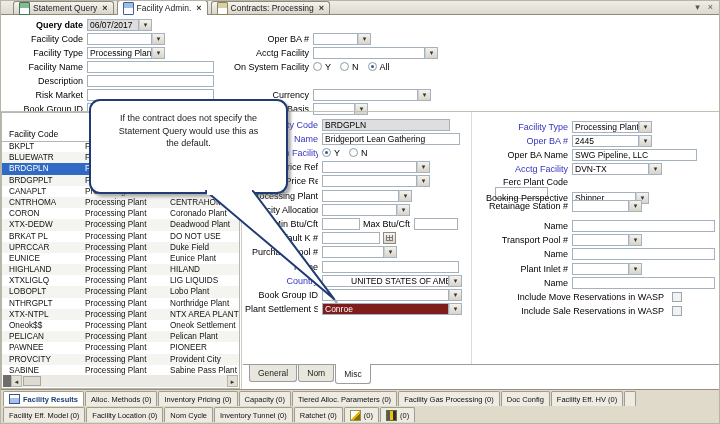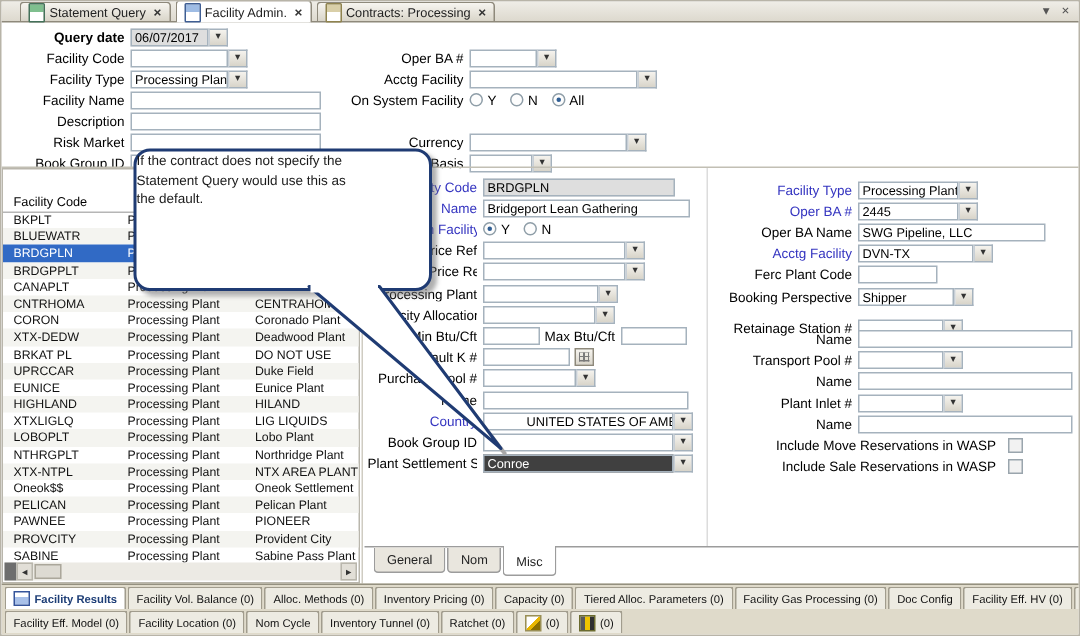--- a/index.html
+++ b/index.html
@@ -21,21 +21,21 @@
   
   .fsection{position:absolute;}
   .frow{position:absolute;left:0;display:flex;align-items:center;height:13px;white-space:nowrap;}
   .flabel{display:inline-block;text-align:right;font-size:9px;color:#000;margin-right:4px;flex:none;
           overflow:hidden;}
   .flabel.blue{color:#3434C0;}
   .flabel.bold{font-weight:bold;}
   .tbox{display:inline-flex;align-items:center;height:12px;border:1px solid #A5B2BD;background:#FFF;
         font-size:8.5px;padding:0 2px;box-sizing:border-box;overflow:hidden;flex:none;white-space:nowrap;}
   .tbox.gray{background:#DEDEDE;}
-  .tbox.hl{background:#404040;color:#FFF;}
+  .tbox.hl{background:#7f1d1d;color:#FFF;}
   .combo-btn{width:13px;height:12px;border:1px solid #A5B2BD;border-left:1px solid #C8CfD6;
         background:linear-gradient(#F5F3EE,#D8D4C9);font-size:7px;line-height:10px;text-align:center;
         color:#333;box-sizing:border-box;flex:none;}
   .mini-btn{width:13px;height:12px;border:1px solid #8E897B;background:linear-gradient(#F6F4EF,#DAD6CB);
         margin-left:3px;box-sizing:border-box;position:relative;flex:none;}
   .mini-btn::after{content:"";position:absolute;left:2px;top:2px;right:2px;bottom:2px;
         background:repeating-linear-gradient(0deg,#7A7A7A 0 1px,transparent 1px 3px),
                    repeating-linear-gradient(90deg,#7A7A7A 0 1px,transparent 1px 3px);}
   .radio{width:9px;height:9px;border-radius:50%;border:1px solid #8F9EA8;background:#FDFDFD;
         display:inline-block;box-sizing:border-box;position:relative;margin-right:3px;flex:none;}
@@ -83,21 +83,21 @@
   .btab.active{background:#FFF;color:#1F3F77;font-weight:bold;}
   .grid-icon{width:9px;height:8px;border:1px solid #35549A;background:linear-gradient(180deg,#FFF 0 3px,#A8C0E8 3px);flex:none;}
   .pencil-icon{width:9px;height:9px;border:1px solid #9A8F55;flex:none;
         background:linear-gradient(135deg,#FFF 45%,#E8B500 45% 65%,#8A6D00 65%);}
   .chart-icon{width:9px;height:9px;border:1px solid #6B6B2F;flex:none;
         background:linear-gradient(90deg,#58585A 0 3px,#F0C400 3px 6px,#2F2F31 6px);}
   
   #callout{position:absolute;left:88px;top:98px;width:199px;height:95px;background:#FFF;
         border:2px solid #1F3B73;border-radius:11px;box-sizing:border-box;z-index:50;
         box-shadow:3px 3px 3px rgba(110,110,110,0.55);}
-  #callout-text{padding-top:0;font-size:9px;line-height:12.5px;color:#1A1A1A;}
+  #callout-text{padding-top:11px;text-align:center;font-size:9px;line-height:12.5px;color:#1A1A1A;}
   #tail-svg{position:absolute;left:0;top:0;width:720px;height:424px;z-index:51;pointer-events:none;}
   #tail-erase{position:absolute;left:206px;top:186px;width:45px;height:8px;background:#FFF;z-index:52;}
 </style>
 </head>
 <body>
 
 <div id="screen">
 
   <div id="tabbar">
 
@@ -398,30 +398,30 @@
       </div>
       <div class="frow" style="top: 147.4px;">
         <span class="flabel" style="width: 97px;">Oper BA Name</span>
         <span class="tbox" style="width: 125px;">SWG Pipeline, LLC</span>
       </div>
       <div class="frow" style="top: 161.6px;">
         <span class="flabel blue" style="width: 97px;">Acctg Facility</span>
         <span class="tbox" style="width: 77px;">DVN-TX</span>
         <span class="combo-btn">▾</span>
       </div>
-      <div class="frow" style="top: 175.8px;">
+      <div class="frow" style="top: 175.8px; flex-direction: column;">
         <span class="flabel" style="width: 97px;">Ferc Plant Code</span>
         <span class="tbox" style="width: 53px;"></span>
       </div>
       <div class="frow" style="top: 190px;">
         <span class="flabel" style="width: 97px;">Booking Perspective</span>
         <span class="tbox" style="width: 64px;">Shipper</span>
         <span class="combo-btn">▾</span>
       </div>
-      <div class="frow" style="top: 211px;">
+      <div class="frow" style="top: 198px;">
         <span class="flabel" style="width: 97px;">Retainage Station #</span>
         <span class="tbox" style="width: 57px;"></span>
         <span class="combo-btn">▾</span>
       </div>
       <div class="frow" style="top: 218.4px;">
         <span class="flabel" style="width: 97px;">Name</span>
         <span class="tbox" style="width: 143px;"></span>
       </div>
       <div class="frow" style="top: 232.6px;">
         <span class="flabel" style="width: 97px;">Transport Pool #</span>
@@ -457,23 +457,20 @@
         <div class="stab">Nom</div>
         <div class="stab active">Misc</div>
       </div>
   </div>
 
   <div id="bottombar">
     <div class="btabrow" id="btrow1" style="top:1px;">
         <div class="btab active">
           <span class="grid-icon"></span>
           <span>Facility Results</span>
-        </div>
-        <div class="btab">
-          <span>Facility Vol. Balance (0)</span>
         </div>
         <div class="btab">
           <span>Alloc. Methods (0)</span>
         </div>
         <div class="btab">
           <span>Inventory Pricing (0)</span>
         </div>
         <div class="btab">
           <span>Capacity (0)</span>
         </div>

